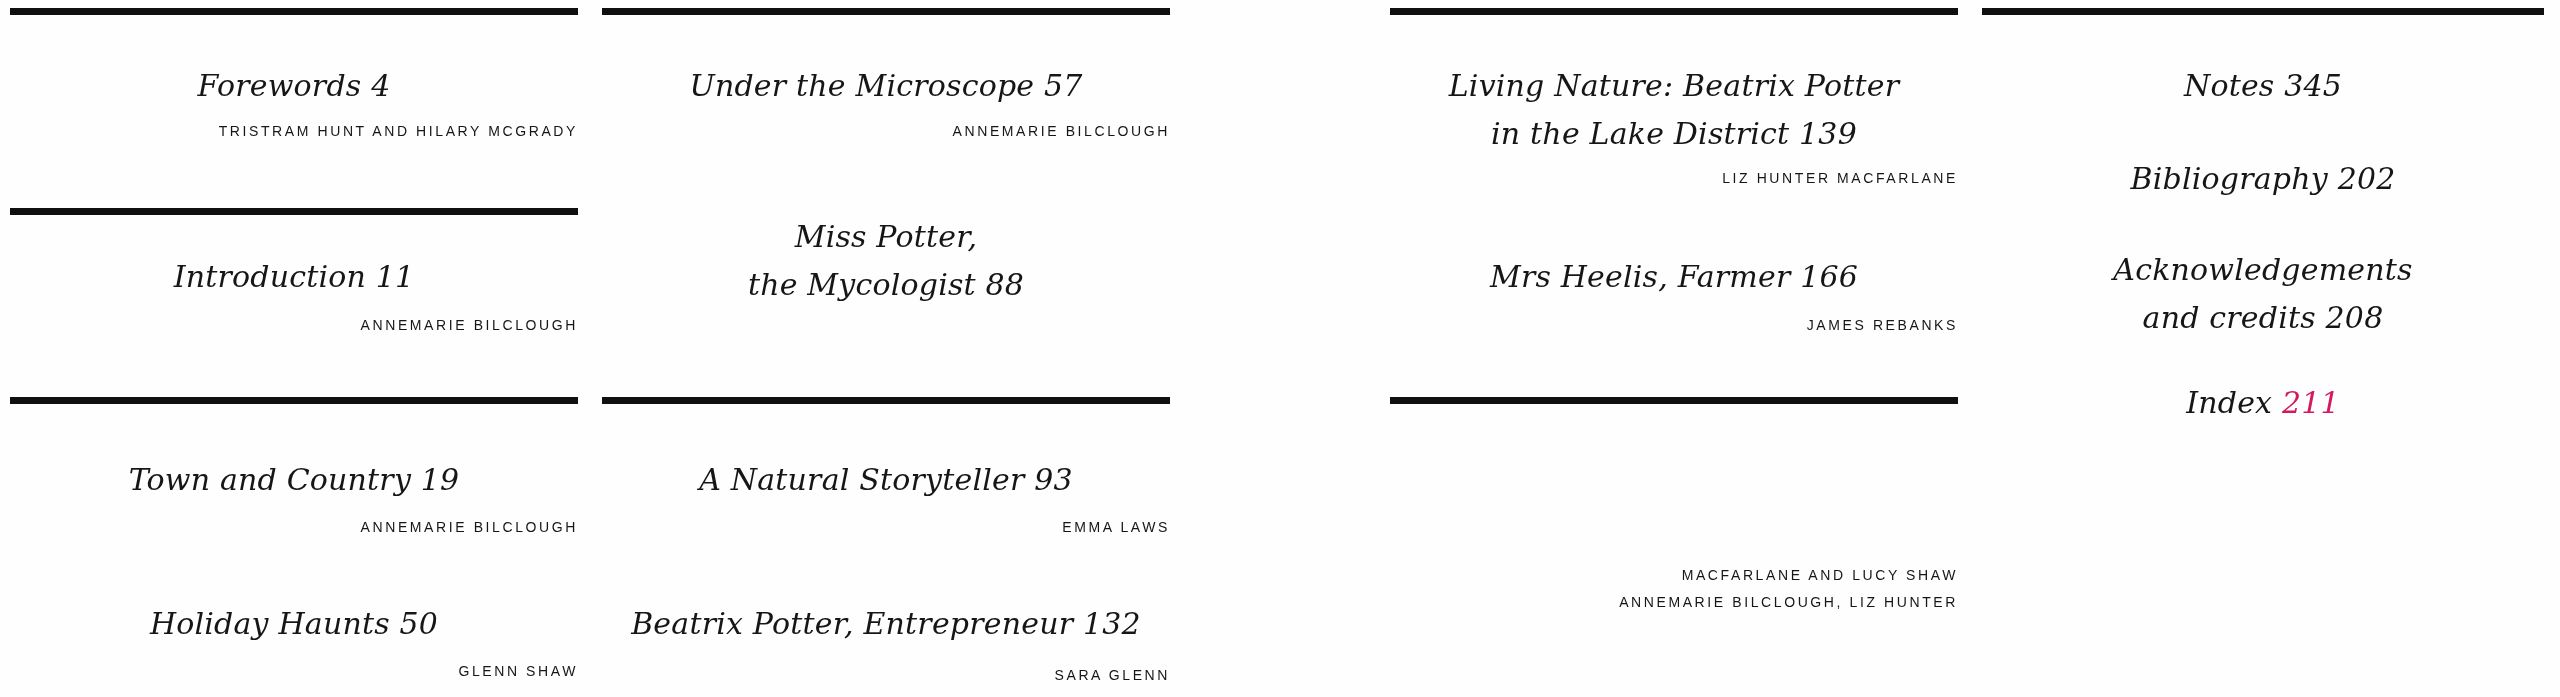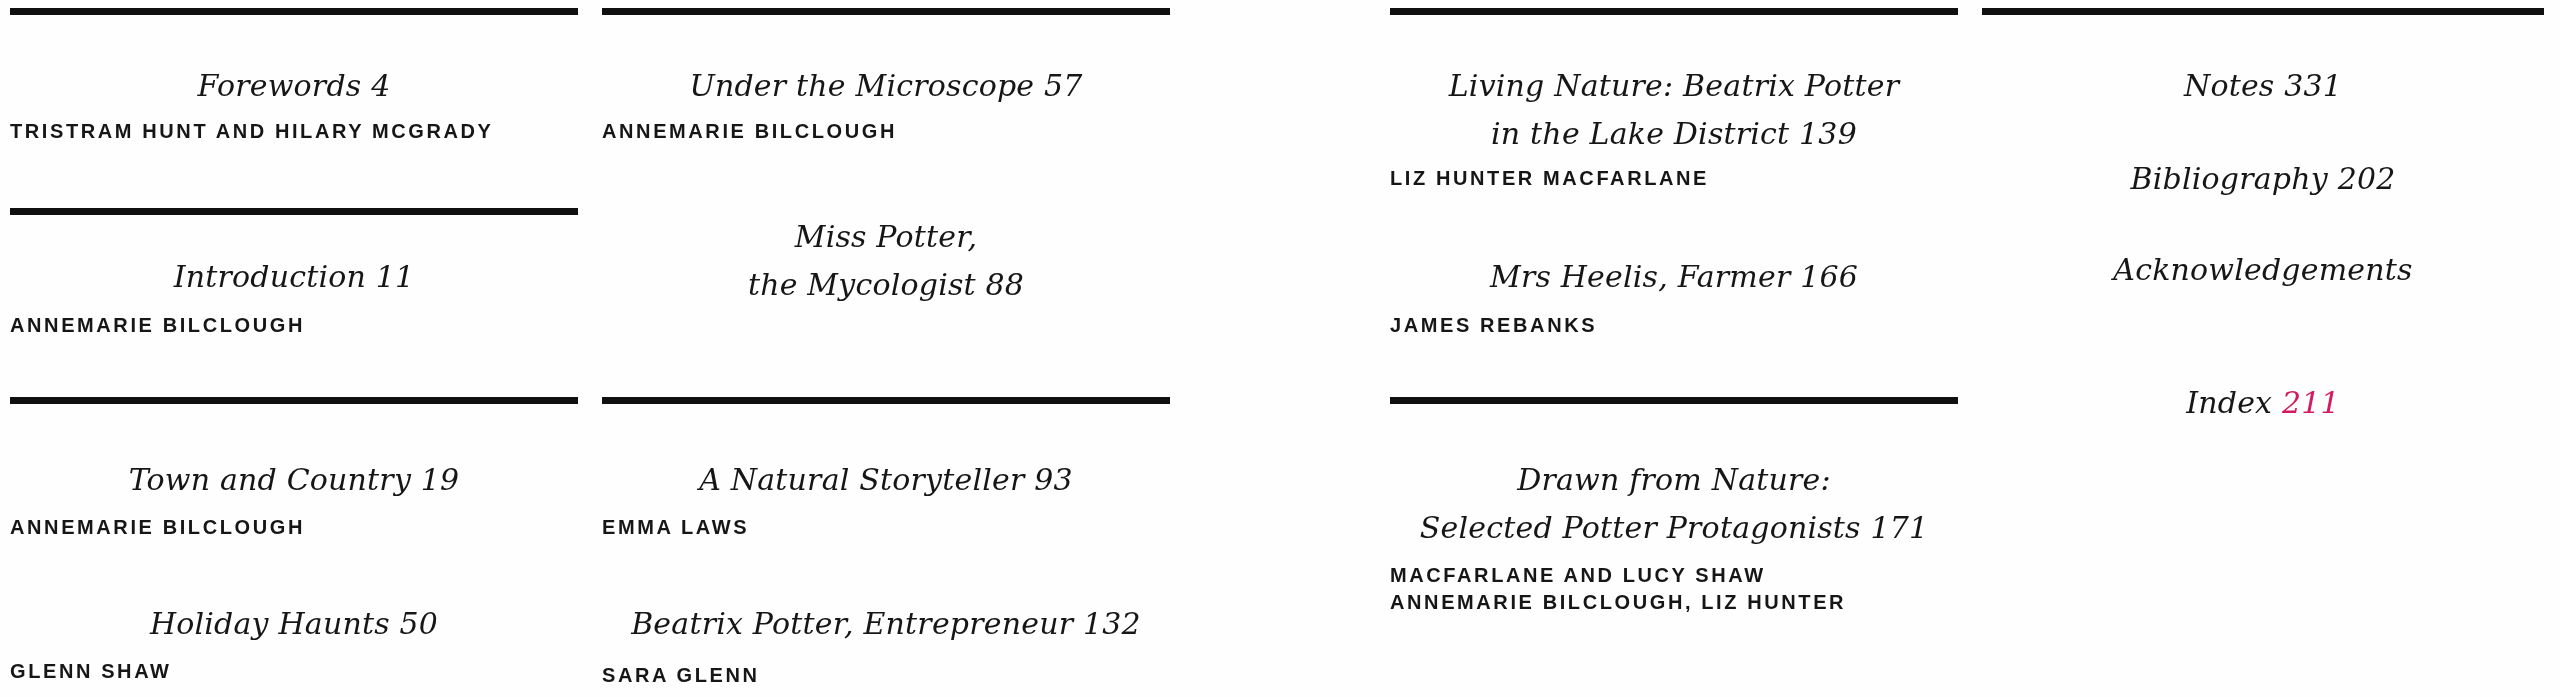--- a/index.html
+++ b/index.html
@@ -44,24 +44,24 @@
     letter-spacing: 0.2px;
     color: var(--ink, #161616);
     white-space: nowrap;
   }
   .title .tl { display: block; }
 
   .author {
     position: absolute;
     left: 0;
     width: 100%;
-    text-align: left;
+    text-align: right;
     font-family: "Liberation Sans", sans-serif;
-    font-weight: 700;
-    font-size: 20px;
+    font-weight: 400;
+    font-size: 14px;
     line-height: 27px;
     letter-spacing: 2.6px;
     color: var(--ink, #1a1a1a);
   }
   .author .al { display: block; }
 
   .accent { color: var(--accent, #d3195f); }
 </style>
 </head>
 <body>
@@ -145,43 +145,40 @@
       <span class="al">LIZ HUNTER MACFARLANE</span>
     </div>
 
     <div class="title" style="top:253px">
       <span class="tl">Mrs Heelis, Farmer 166</span>
     </div>
     <div class="author" style="top:312px">
       <span class="al">JAMES REBANKS</span>
     </div>
 
-    <div class="title" style="top:456px">
-      <span class="tl">Drawn from Nature:</span>
-      <span class="tl">Selected Potter Protagonists 171</span>
-    </div>
     <div class="author" style="top:562px">
       <span class="al">MACFARLANE AND LUCY SHAW</span>
       <span class="al">ANNEMARIE BILCLOUGH, LIZ HUNTER</span>
     </div>
   </section>
 
   <section class="col" id="col4">
     <div class="rule" style="top:8px"></div>
 
     <div class="title" style="top:62px">
-      <span class="tl">Notes 331</span>
+      <span class="tl">Notes 345</span>
     </div>
 
     <div class="title" style="top:155px">
       <span class="tl">Bibliography 202</span>
     </div>
 
     <div class="title" style="top:246px">
       <span class="tl">Acknowledgements</span>
+      <span class="tl">and credits 208</span>
     </div>
 
     <div class="title" style="top:379px">
       <span>Index</span>
       <span class="accent">211</span>
     </div>
   </section>
 
 </div>
 

